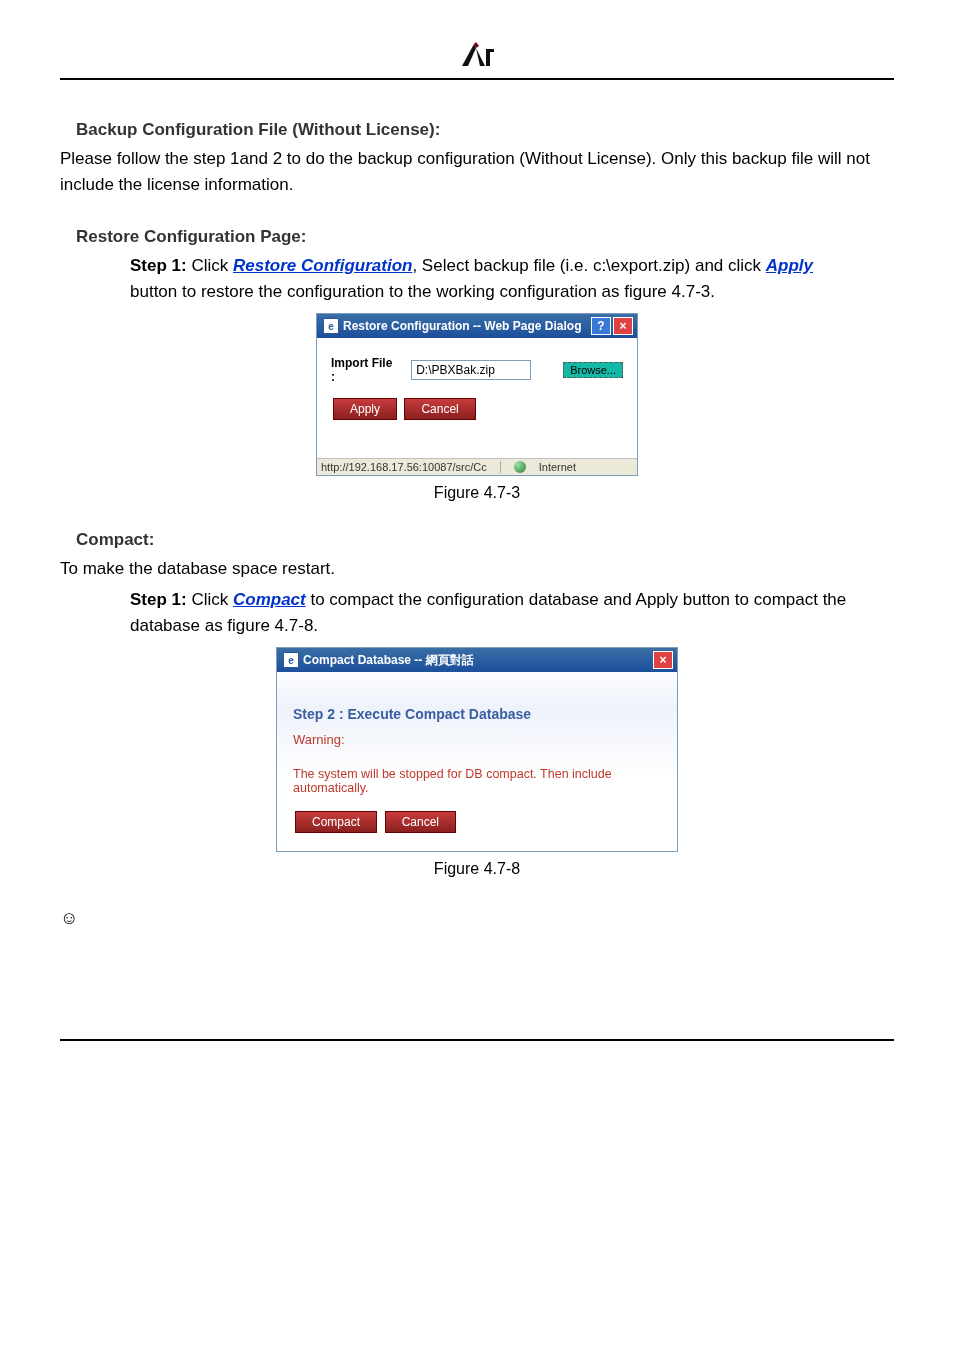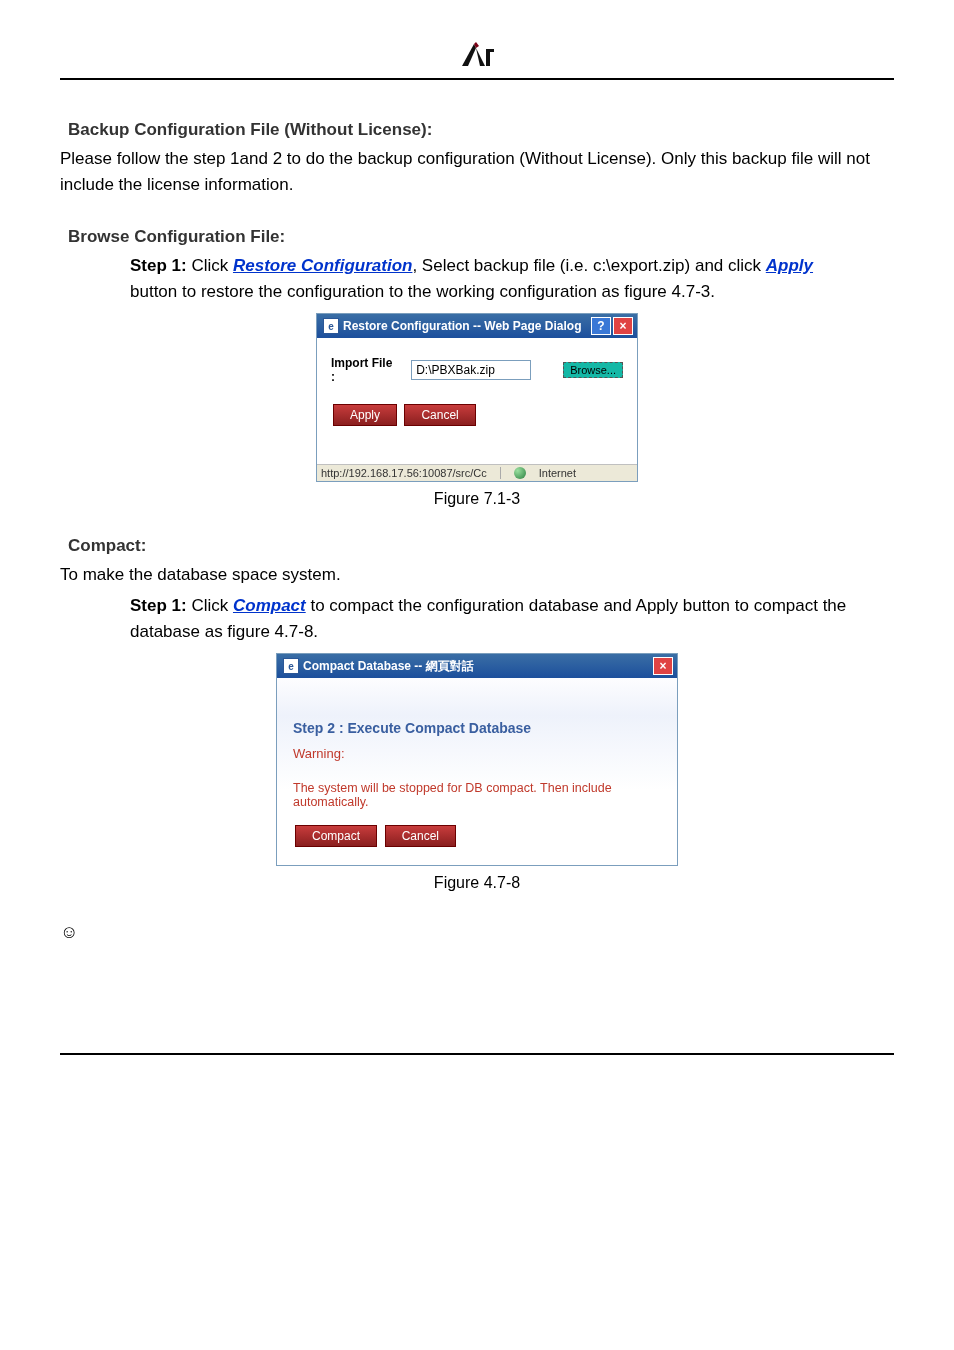--- a/index.html
+++ b/index.html
@@ -23,21 +23,21 @@
   }
   .hr {
     border: none;
     border-top: 2px solid #000;
     margin: 0 0 40px 0;
   }
   .section-heading {
     font-size: 17px;
     font-weight: bold;
     color: #333;
-    margin: 28px 0 6px 8px;
+    margin: 28px 0 6px 16px;
   }
   .body-text {
     font-size: 17px;
     line-height: 1.55;
     margin: 4px 0;
   }
   .step-block {
     margin-left: 70px;
     margin-right: 40px;
   }
@@ -111,21 +111,21 @@
     color: #fff;
   }
   .dlg1-body {
     padding: 18px 14px 8px 14px;
     font-size: 12px;
   }
   .import-row {
     display: flex;
     align-items: center;
     gap: 16px;
-    margin-bottom: 20px;
+    margin-bottom: 14px;
   }
   .import-label { font-weight: bold; }
   .import-input {
     border: 1px solid #7b9ebd;
     padding: 2px 4px;
     font-size: 12px;
     width: 110px;
     font-family: Tahoma, sans-serif;
   }
   .browse-btn {
@@ -158,21 +158,21 @@
     color: #333;
   }
   .status-sep { border-left: 1px solid #aaa; height: 12px; }
   .globe {
     width: 12px; height: 12px;
     border-radius: 50%;
     background: radial-gradient(circle at 30% 30%, #9be0a0, #2a7f3f);
     display: inline-block;
   }
   .dlg2-body {
-    padding: 26px 16px 14px 16px;
+    padding: 18px 16px 14px 16px;
     font-size: 13px;
     background: linear-gradient(to bottom, #fdfdff, #eef2fb 20%, #fff 60%);
   }
   .step2-title {
     color: #3a5fa0;
     font-weight: bold;
     margin: 16px 0 10px 0;
     font-size: 14px;
   }
   .warn-label { color: #c0392b; margin-bottom: 20px; }
@@ -202,21 +202,21 @@
         <path d="M15 4 L17 8 L20 14" fill="none"></path>
         <path d="M15 4 L17 2 L20 6 L17 8 Z" fill="#7a0015"></path>
       </svg>
     </span>
   </div>
   <hr class="hr">
 
   <div class="section-heading">Backup Configuration File (Without License):</div>
   <div class="body-text">Please follow the step 1and 2 to do the backup configuration (Without License). Only this backup file will not include the license information.</div>
 
-  <div class="section-heading">Browse Configuration File:</div>
+  <div class="section-heading">Restore Configuration Page:</div>
   <div class="body-text step-block">
     <span class="step-label">Step 1:</span><span> Click </span><span class="blue-link">Restore Configuration</span><span>, Select backup file (i.e. c:\export.zip) and click </span><span class="blue-link">Apply</span><span> button to restore the configuration to the working configuration as figure 4.7-3.</span>
   </div>
 
   <div class="dialog" style="width:320px;">
     <div class="titlebar">
       <div class="titlebar-left">
         <span class="tb-icon">e</span>
         <span>Restore Configuration -- Web Page Dialog</span>
       </div>
@@ -237,24 +237,24 @@
         <span class="red-btn">Cancel</span>
       </div>
     </div>
     <div class="statusbar">
       <span>http://192.168.17.56:10087/src/Cc</span>
       <span class="status-sep"></span>
       <span class="globe"></span>
       <span>Internet</span>
     </div>
   </div>
-  <div class="fig-caption">Figure 7.1-3</div>
+  <div class="fig-caption">Figure 4.7-3</div>
 
   <div class="section-heading">Compact:</div>
-  <div class="body-text">To make the database space system.</div>
+  <div class="body-text">To make the database space restart.</div>
   <div class="body-text step-block">
     <span class="step-label">Step 1:</span><span> Click </span><span class="blue-link">Compact</span><span> to compact the configuration database and Apply button to compact the database as figure 4.7-8.</span>
   </div>
 
   <div class="dialog" style="width:400px;">
     <div class="titlebar">
       <div class="titlebar-left">
         <span class="tb-icon">e</span>
         <span>Compact Database -- 網頁對話</span>
       </div>

